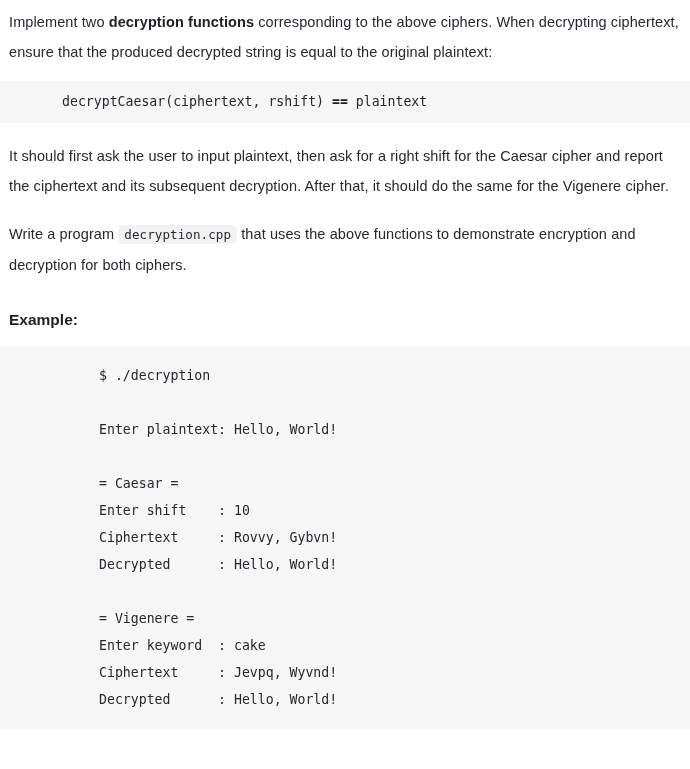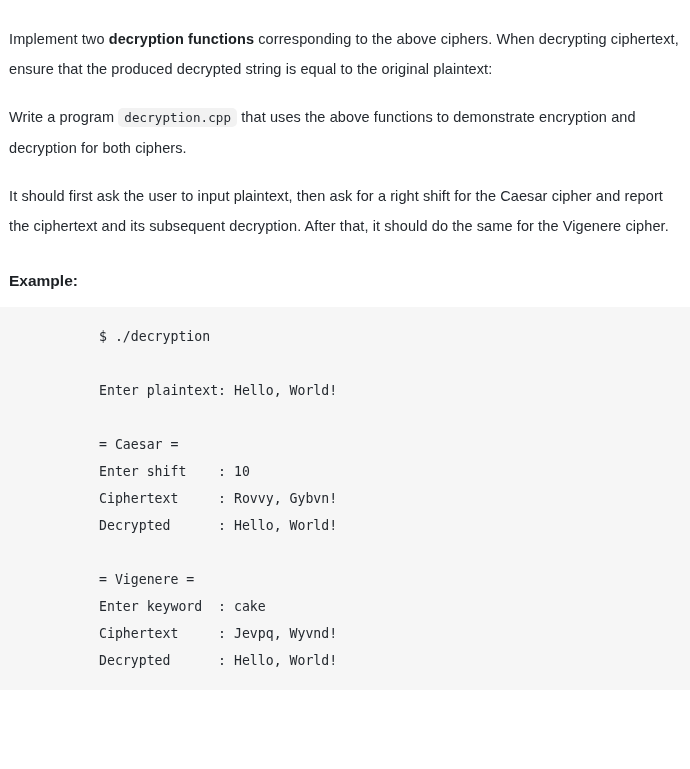--- a/index.html
+++ b/index.html
@@ -22,21 +22,21 @@
   }
   p.para {
     margin: 0;
     padding: 0 9px 0 9px;
     font-size: 14.5px;
     line-height: 30px;
     color: #24292f;
     letter-spacing: 0.1px;
   }
   .para.gap-top { margin-top: 18px; }
-  .para.first { padding-top: 24px; }
+  .para.first { padding-top: 7px; }
   strong.bold {
     font-weight: bold;
     color: #1c2024;
   }
   
   code.inline {
     font-family: "DejaVu Sans Mono", "Liberation Mono", monospace;
     font-size: 12.5px;
     background: #f2f2f2;
     border-radius: 5px;
@@ -80,23 +80,24 @@
     color: #1c2024;
   }
 </style>
 </head>
 <body>
 
 <div class="doc">
 
   <p class="para first"><span>Implement two </span><strong class="bold">decryption functions</strong><span> corresponding to the above ciphers. When decrypting ciphertext, ensure that the produced decrypted string is equal to the original plaintext:</span></p>
 
+  <div class="codeline"><span class="indent"></span><span>decryptCaesar(ciphertext, rshift) </span><span class="op">==</span><span> plaintext</span></div>
 
 
+  <p class="para gap-top">It should first ask the user to input plaintext, then ask for a right shift for the Caesar cipher and report the ciphertext and its subsequent decryption. After that, it should do the same for the Vigenere cipher.</p>
+
   <p class="para gap-top"><span>Write a program </span><code class="inline">decryption.cpp</code><span> that uses the above functions to demonstrate encryption and decryption for both ciphers.</span></p>
-
-  <p class="para gap-top">It should first ask the user to input plaintext, then ask for a right shift for the Caesar cipher and report the ciphertext and its subsequent decryption. After that, it should do the same for the Vigenere cipher.</p>
 
   <h3 class="example">Example:</h3>
 
   <div class="codeblock"><span class="line"><span class="indent"></span><span>$ ./decryption</span></span><span class="line"><span class="indent"></span><span></span></span><span class="line"><span class="indent"></span><span>Enter plaintext: Hello, World!</span></span><span class="line"><span class="indent"></span><span></span></span><span class="line"><span class="indent"></span><span>= Caesar =</span></span><span class="line"><span class="indent"></span><span>Enter shift    : 10</span></span><span class="line"><span class="indent"></span><span>Ciphertext     : Rovvy, Gybvn!</span></span><span class="line"><span class="indent"></span><span>Decrypted      : Hello, World!</span></span><span class="line"><span class="indent"></span><span></span></span><span class="line"><span class="indent"></span><span>= Vigenere =</span></span><span class="line"><span class="indent"></span><span>Enter keyword  : cake</span></span><span class="line"><span class="indent"></span><span>Ciphertext     : Jevpq, Wyvnd!</span></span><span class="line"><span class="indent"></span><span>Decrypted      : Hello, World!</span></span></div>
 
 </div>
 
 </body></html>

